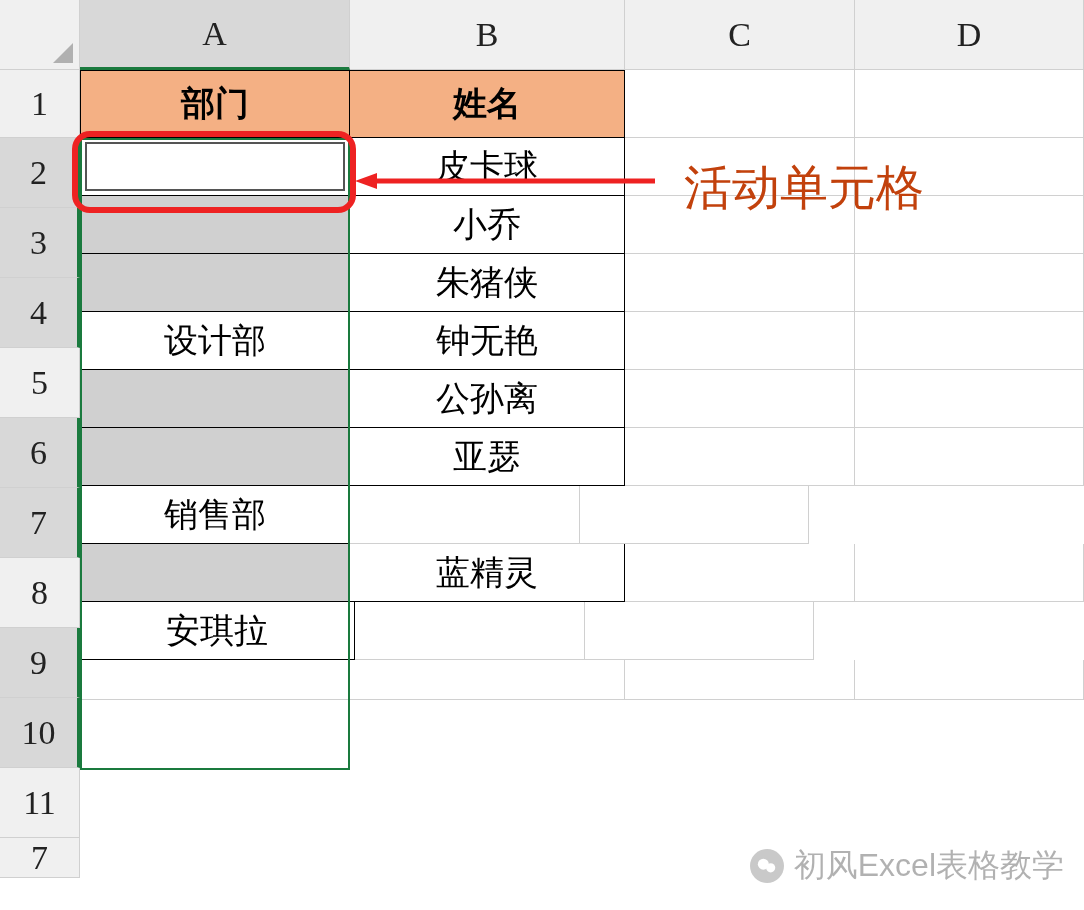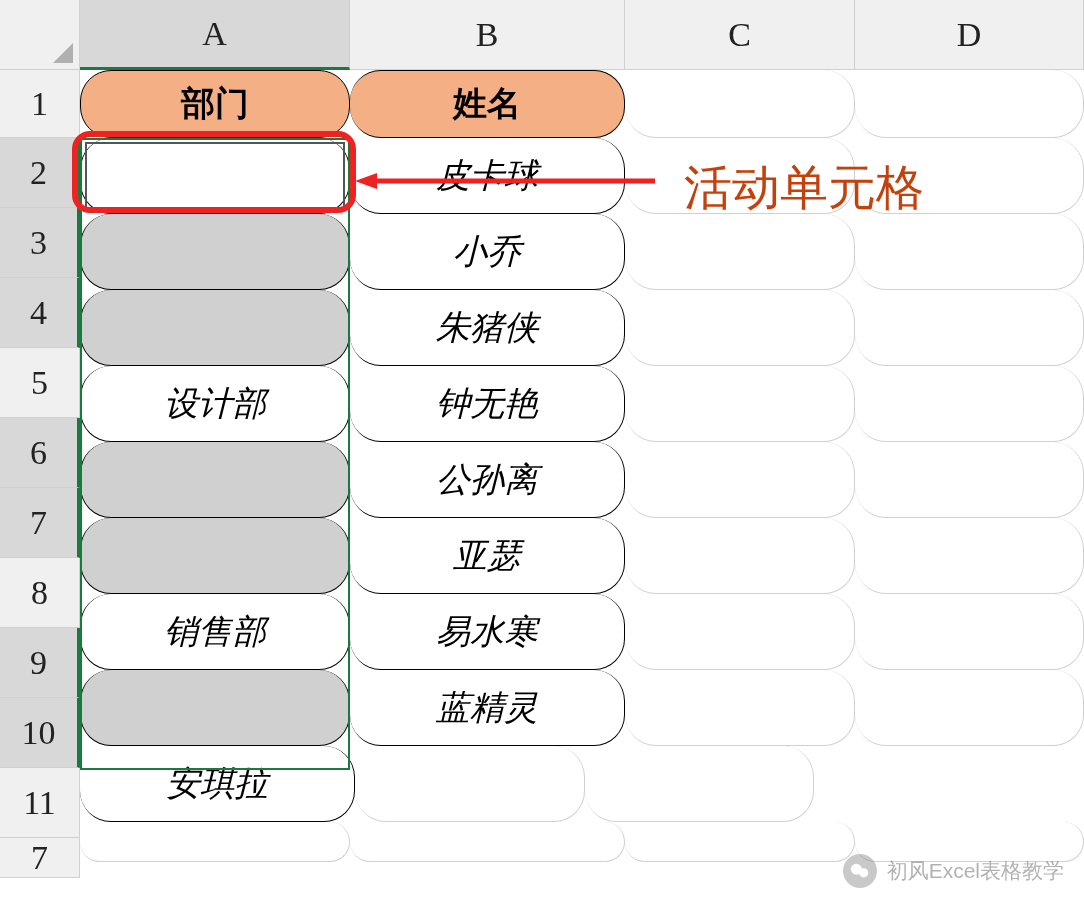--- a/index.html
+++ b/index.html
@@ -103,28 +103,27 @@
     .cell {
       border-right: 1px solid #d0d0d0;
       border-bottom: 1px solid #d0d0d0;
       display: flex;
       align-items: center;
       justify-content: center;
       font-size: 34px;
       color: #000;
       background: #fff;
       position: relative;
-      border-radius: 31px;
     }
     .cell.col-a { width: 270px; }
     .cell.col-b { width: 275px; }
     .cell.col-c { width: 230px; }
     .cell.col-d { width: 229px; }
     .row.r1 .cell { height: 68px; }
-    .row.r .cell { height: 76px; font-style: italic; }
+    .row.r .cell { height: 58px; }
     .row.r12 .cell { height: 40px; }
     .cell.header-cell {
       background: #f4b084;
       font-weight: bold;
       border-right: 1.5px solid #000;
       border-bottom: 1.5px solid #000;
       border-top: 1.5px solid #000;
     }
     .cell.header-cell.first { border-left: 1.5px solid #000; }
     .cell.data-cell {
@@ -207,21 +206,21 @@
     .watermark-icon {
       width: 34px;
       height: 34px;
       border-radius: 50%;
       background: #888;
       display: flex;
       align-items: center;
       justify-content: center;
     }
     .watermark-text {
-      font-size: 21px;
+      font-size: 32px;
       color: #555;
       font-family: "Microsoft YaHei", sans-serif;
       text-align: center;
     }
   </style>
 </head>
 <body>
 
 <div class="spreadsheet">
 
@@ -287,21 +286,20 @@
       <div class="cell col-d"></div>
     </div>
     <div class="row r">
       <div class="cell col-a data-cell first selected-range"></div>
       <div class="cell col-b data-cell">亚瑟</div>
       <div class="cell col-c"></div>
       <div class="cell col-d"></div>
     </div>
     <div class="row r">
       <div class="cell col-a data-cell first">销售部</div>
-      <div class="cell col-b data-cell">易水寒</div>
       <div class="cell col-c"></div>
       <div class="cell col-d"></div>
     </div>
     <div class="row r">
       <div class="cell col-a data-cell first selected-range"></div>
       <div class="cell col-b data-cell">蓝精灵</div>
       <div class="cell col-c"></div>
       <div class="cell col-d"></div>
     </div>
     <div class="row r">

